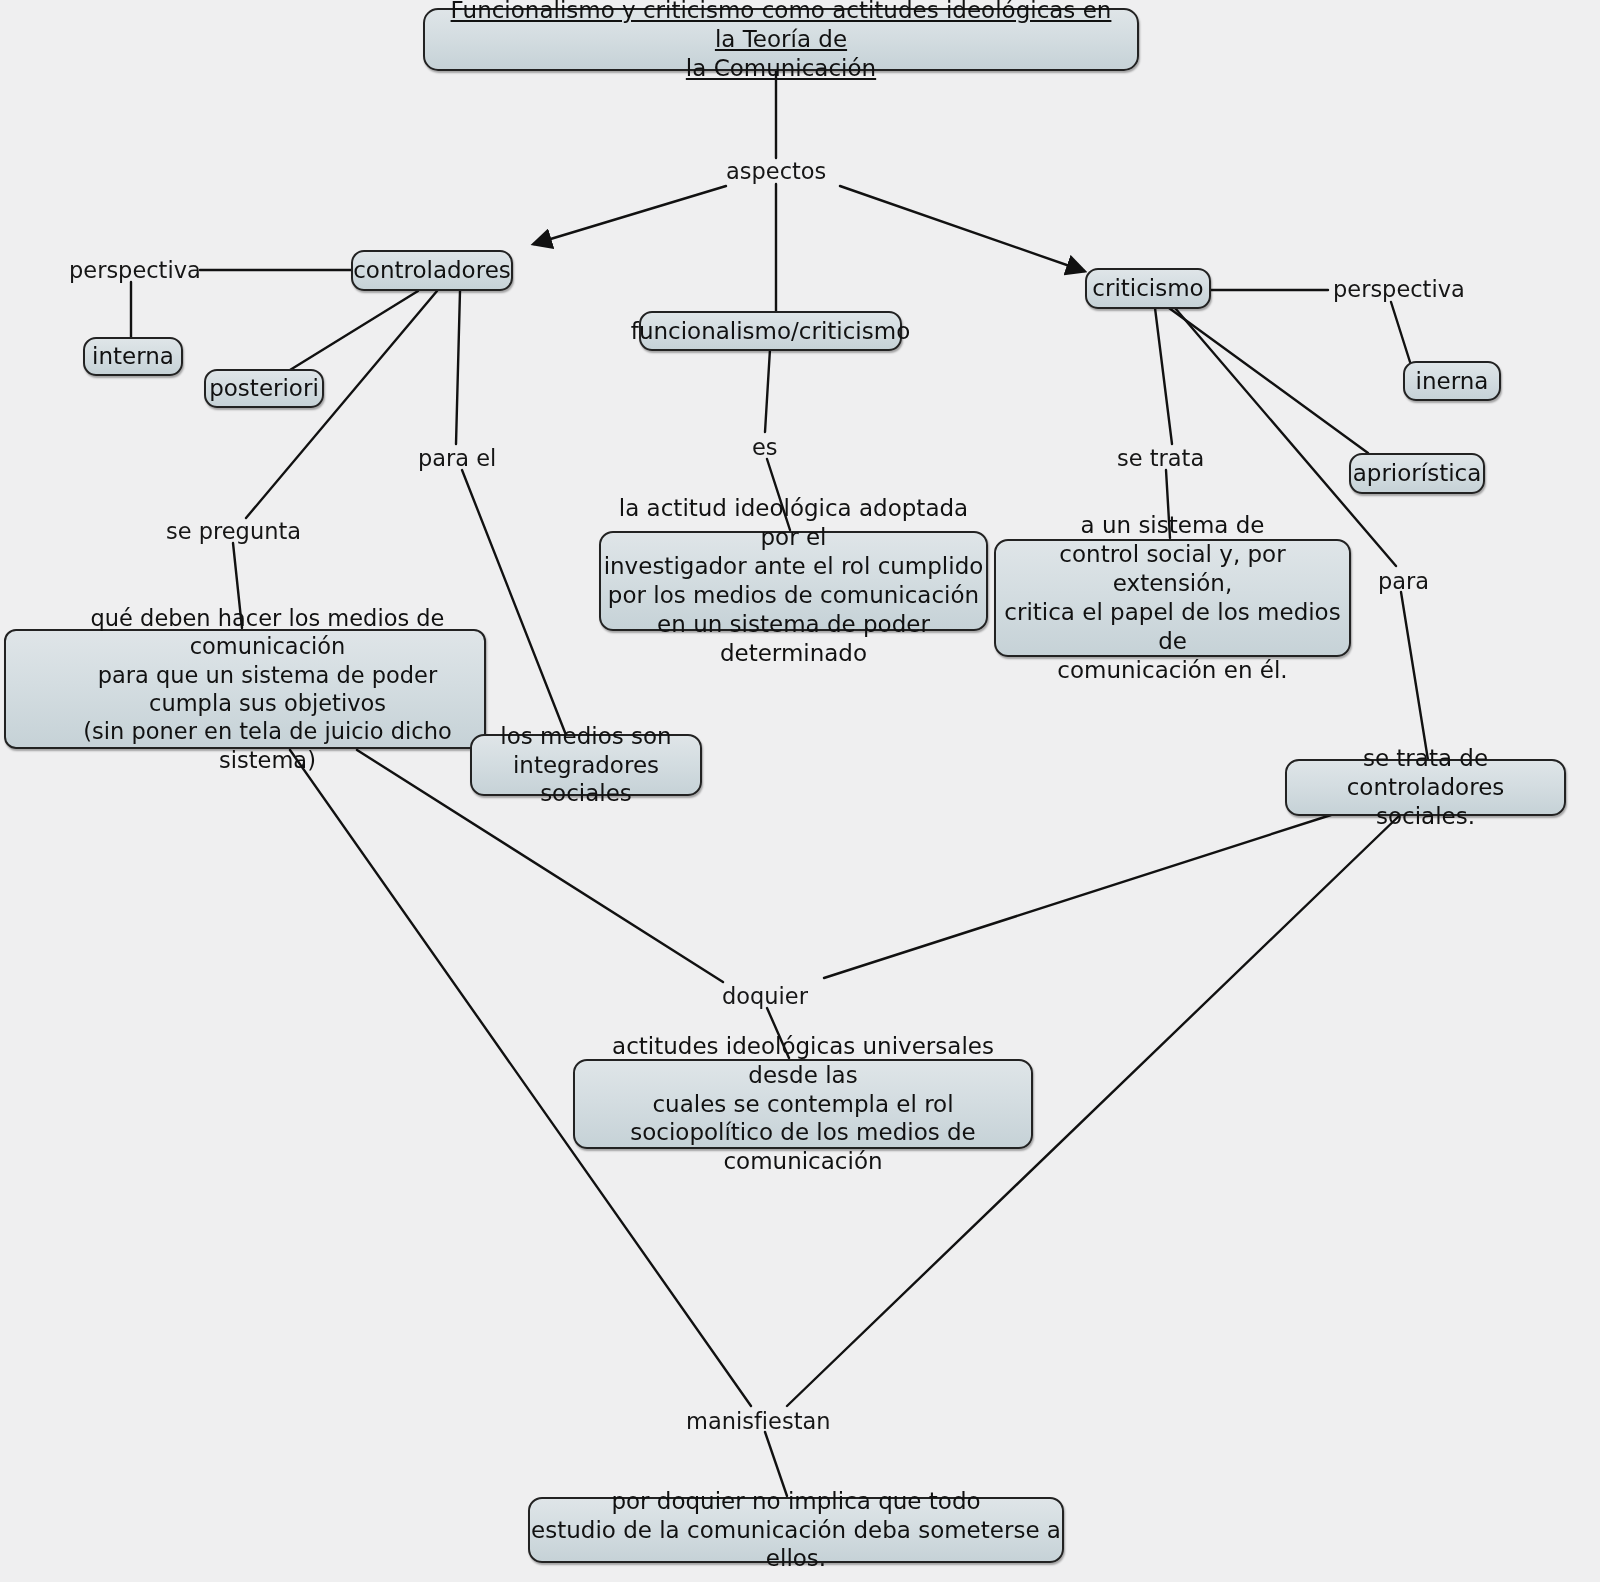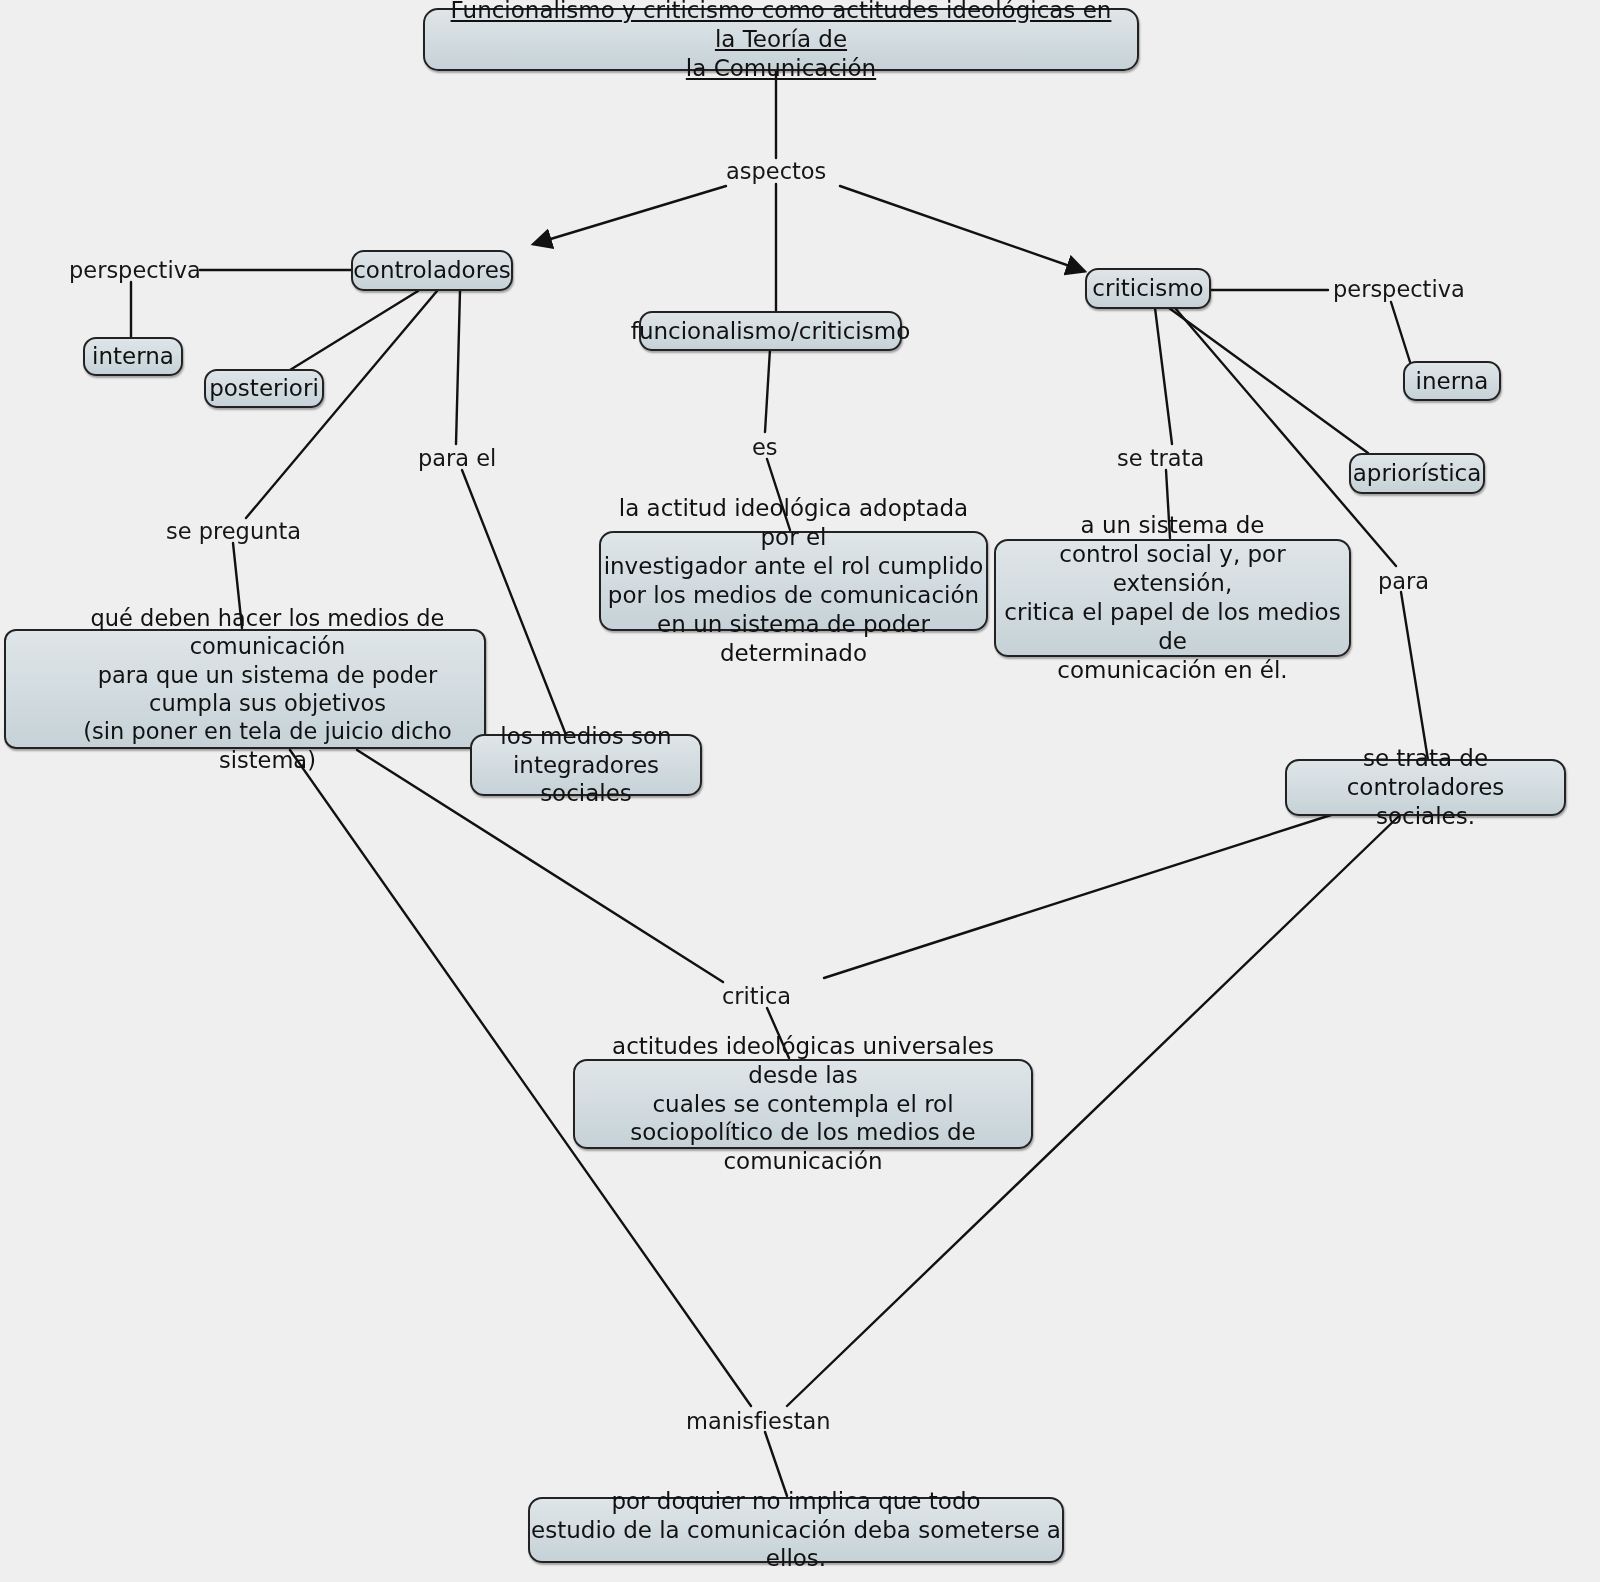--- a/index.html
+++ b/index.html
@@ -168,17 +168,17 @@
   <div class="link-label" style="left:166px; top:520px;">se pregunta</div>
 
   <div class="link-label" style="left:418px; top:447px;">para el</div>
 
   <div class="link-label" style="left:752px; top:436px;">es</div>
 
   <div class="link-label" style="left:1117px; top:447px;">se trata</div>
 
   <div class="link-label" style="left:1378px; top:570px;">para</div>
 
-  <div class="link-label" style="left:722px; top:985px;">critica</div>
+  <div class="link-label" style="left:722px; top:985px;">doquier</div>
 
   <div class="link-label" style="left:686px; top:1410px;">manisfiestan</div>
 
 </div>
 
 </body></html>

